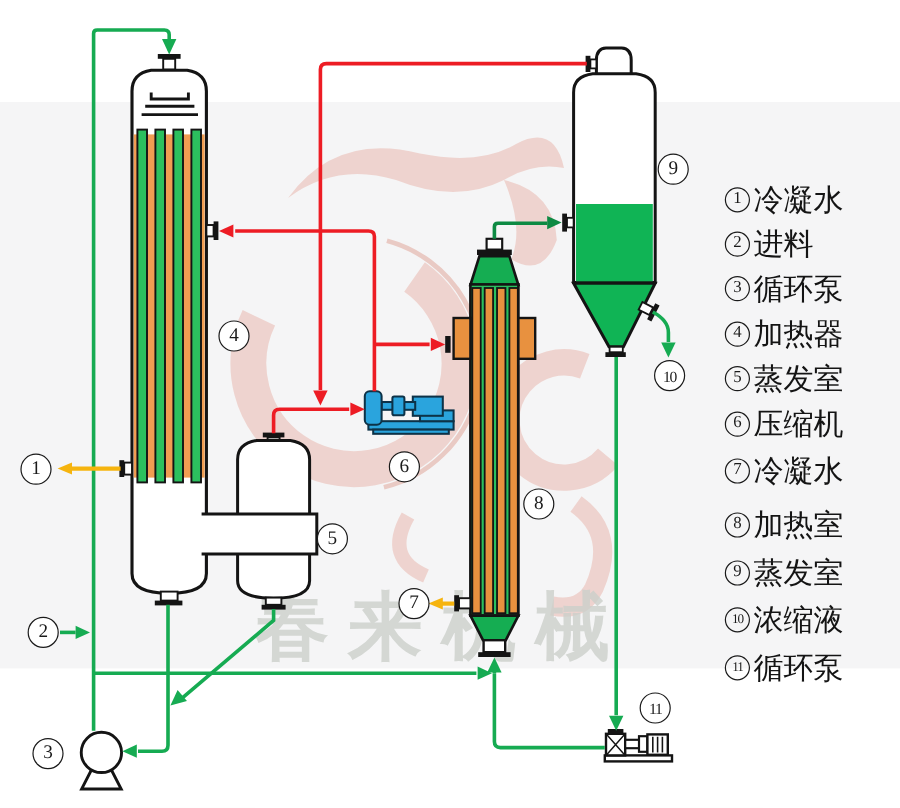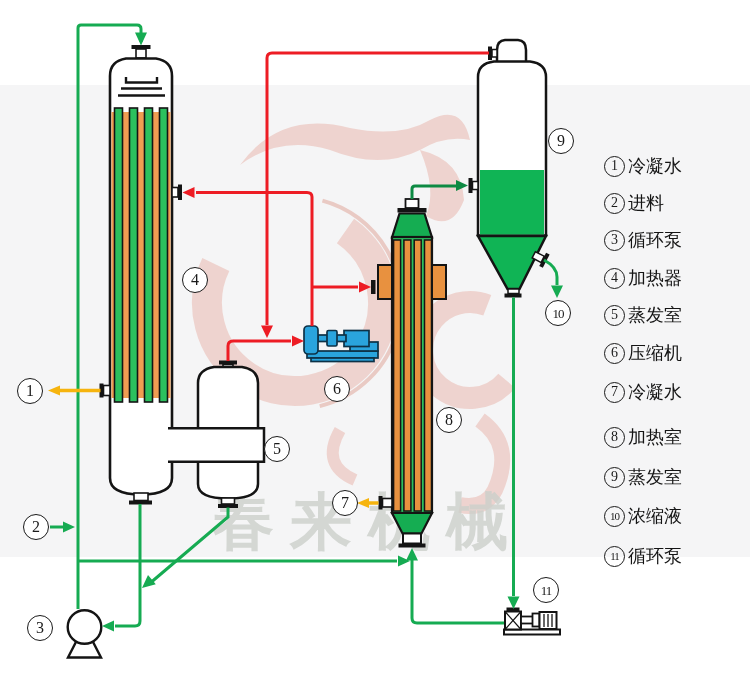--- a/index.html
+++ b/index.html
@@ -10,21 +10,21 @@
   .dlabel{position:absolute;width:26px;height:26px;border:1.7px solid #1a1a1a;border-radius:50%;
           background:#ffffff;display:flex;align-items:center;justify-content:center;
           font-size:16px;color:#1a1a1a;box-sizing:border-box;line-height:1;}
   .dlabel.two{font-size:13px;letter-spacing:-1px;}
   
   .lrow{position:absolute;left:604px;display:flex;align-items:center;gap:3px;height:24px;}
   .lnum{display:inline-flex;width:21px;height:21px;border:1.5px solid #1a1a1a;border-radius:50%;
         align-items:center;justify-content:center;font-size:14px;color:#1a1a1a;
         box-sizing:border-box;flex:0 0 auto;line-height:1;}
   .lnum.two{font-size:11px;letter-spacing:-1px;}
-  .ltxt{font-size:18px;color:#141414;white-space:nowrap;}
+  .ltxt{font-size:25px;color:#141414;white-space:nowrap;}
 </style>
 </head>
 <body>
 
 <div id="stage">
 
 <svg id="piping" width="750" height="673" viewBox="0 0 750 673">
 
   <rect x="0" y="85" width="750" height="472" fill="#f5f5f6"></rect>
 

